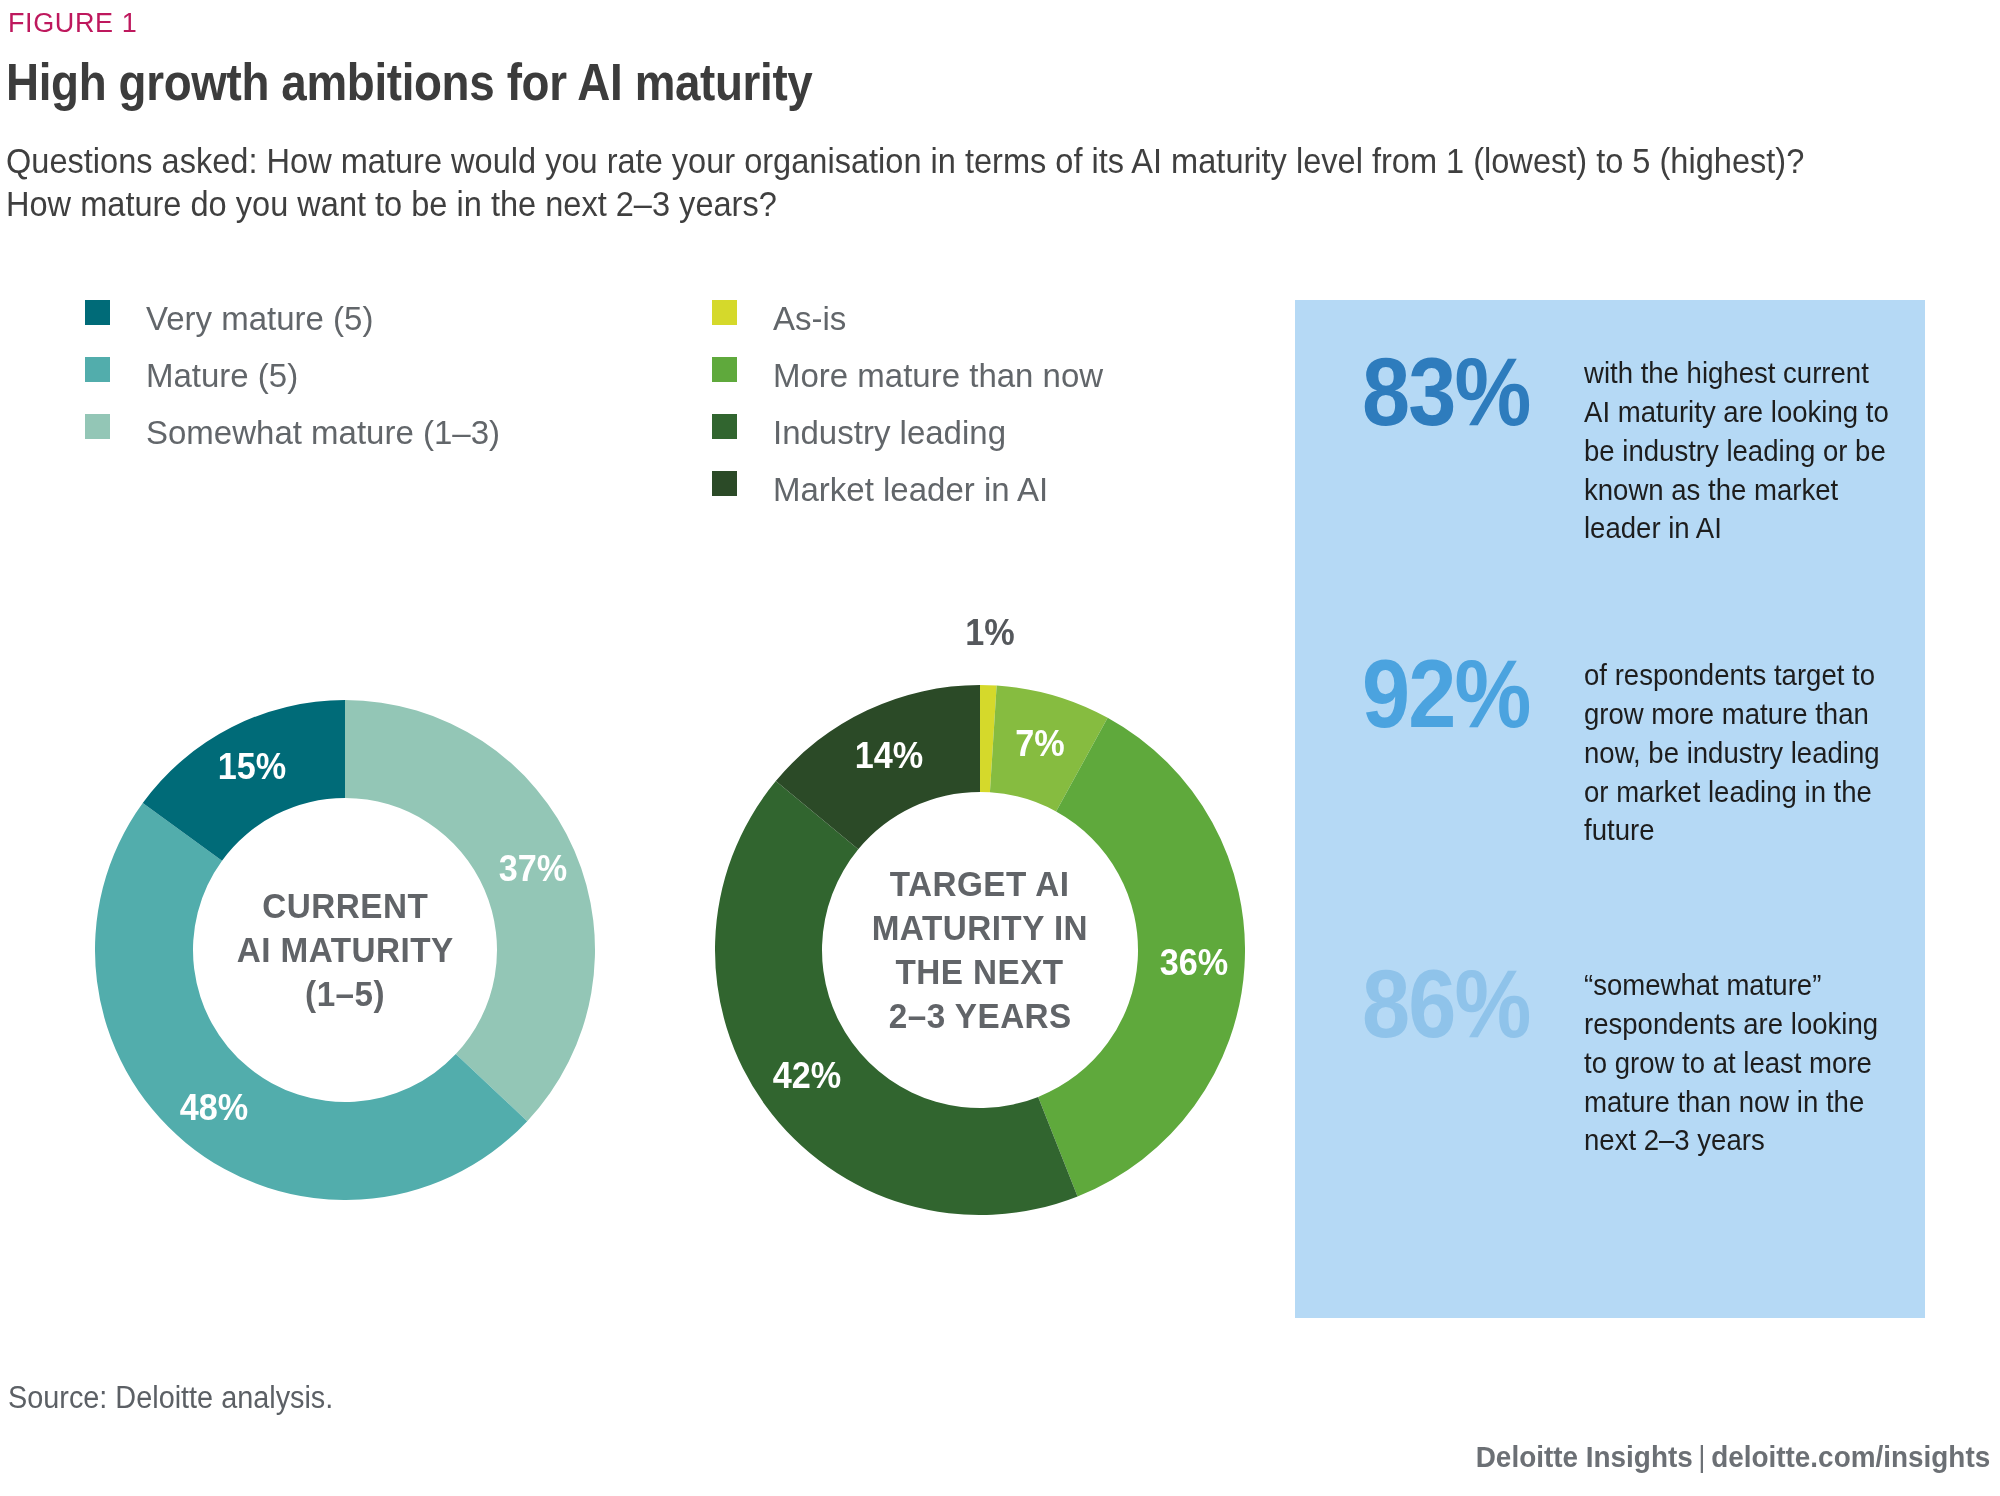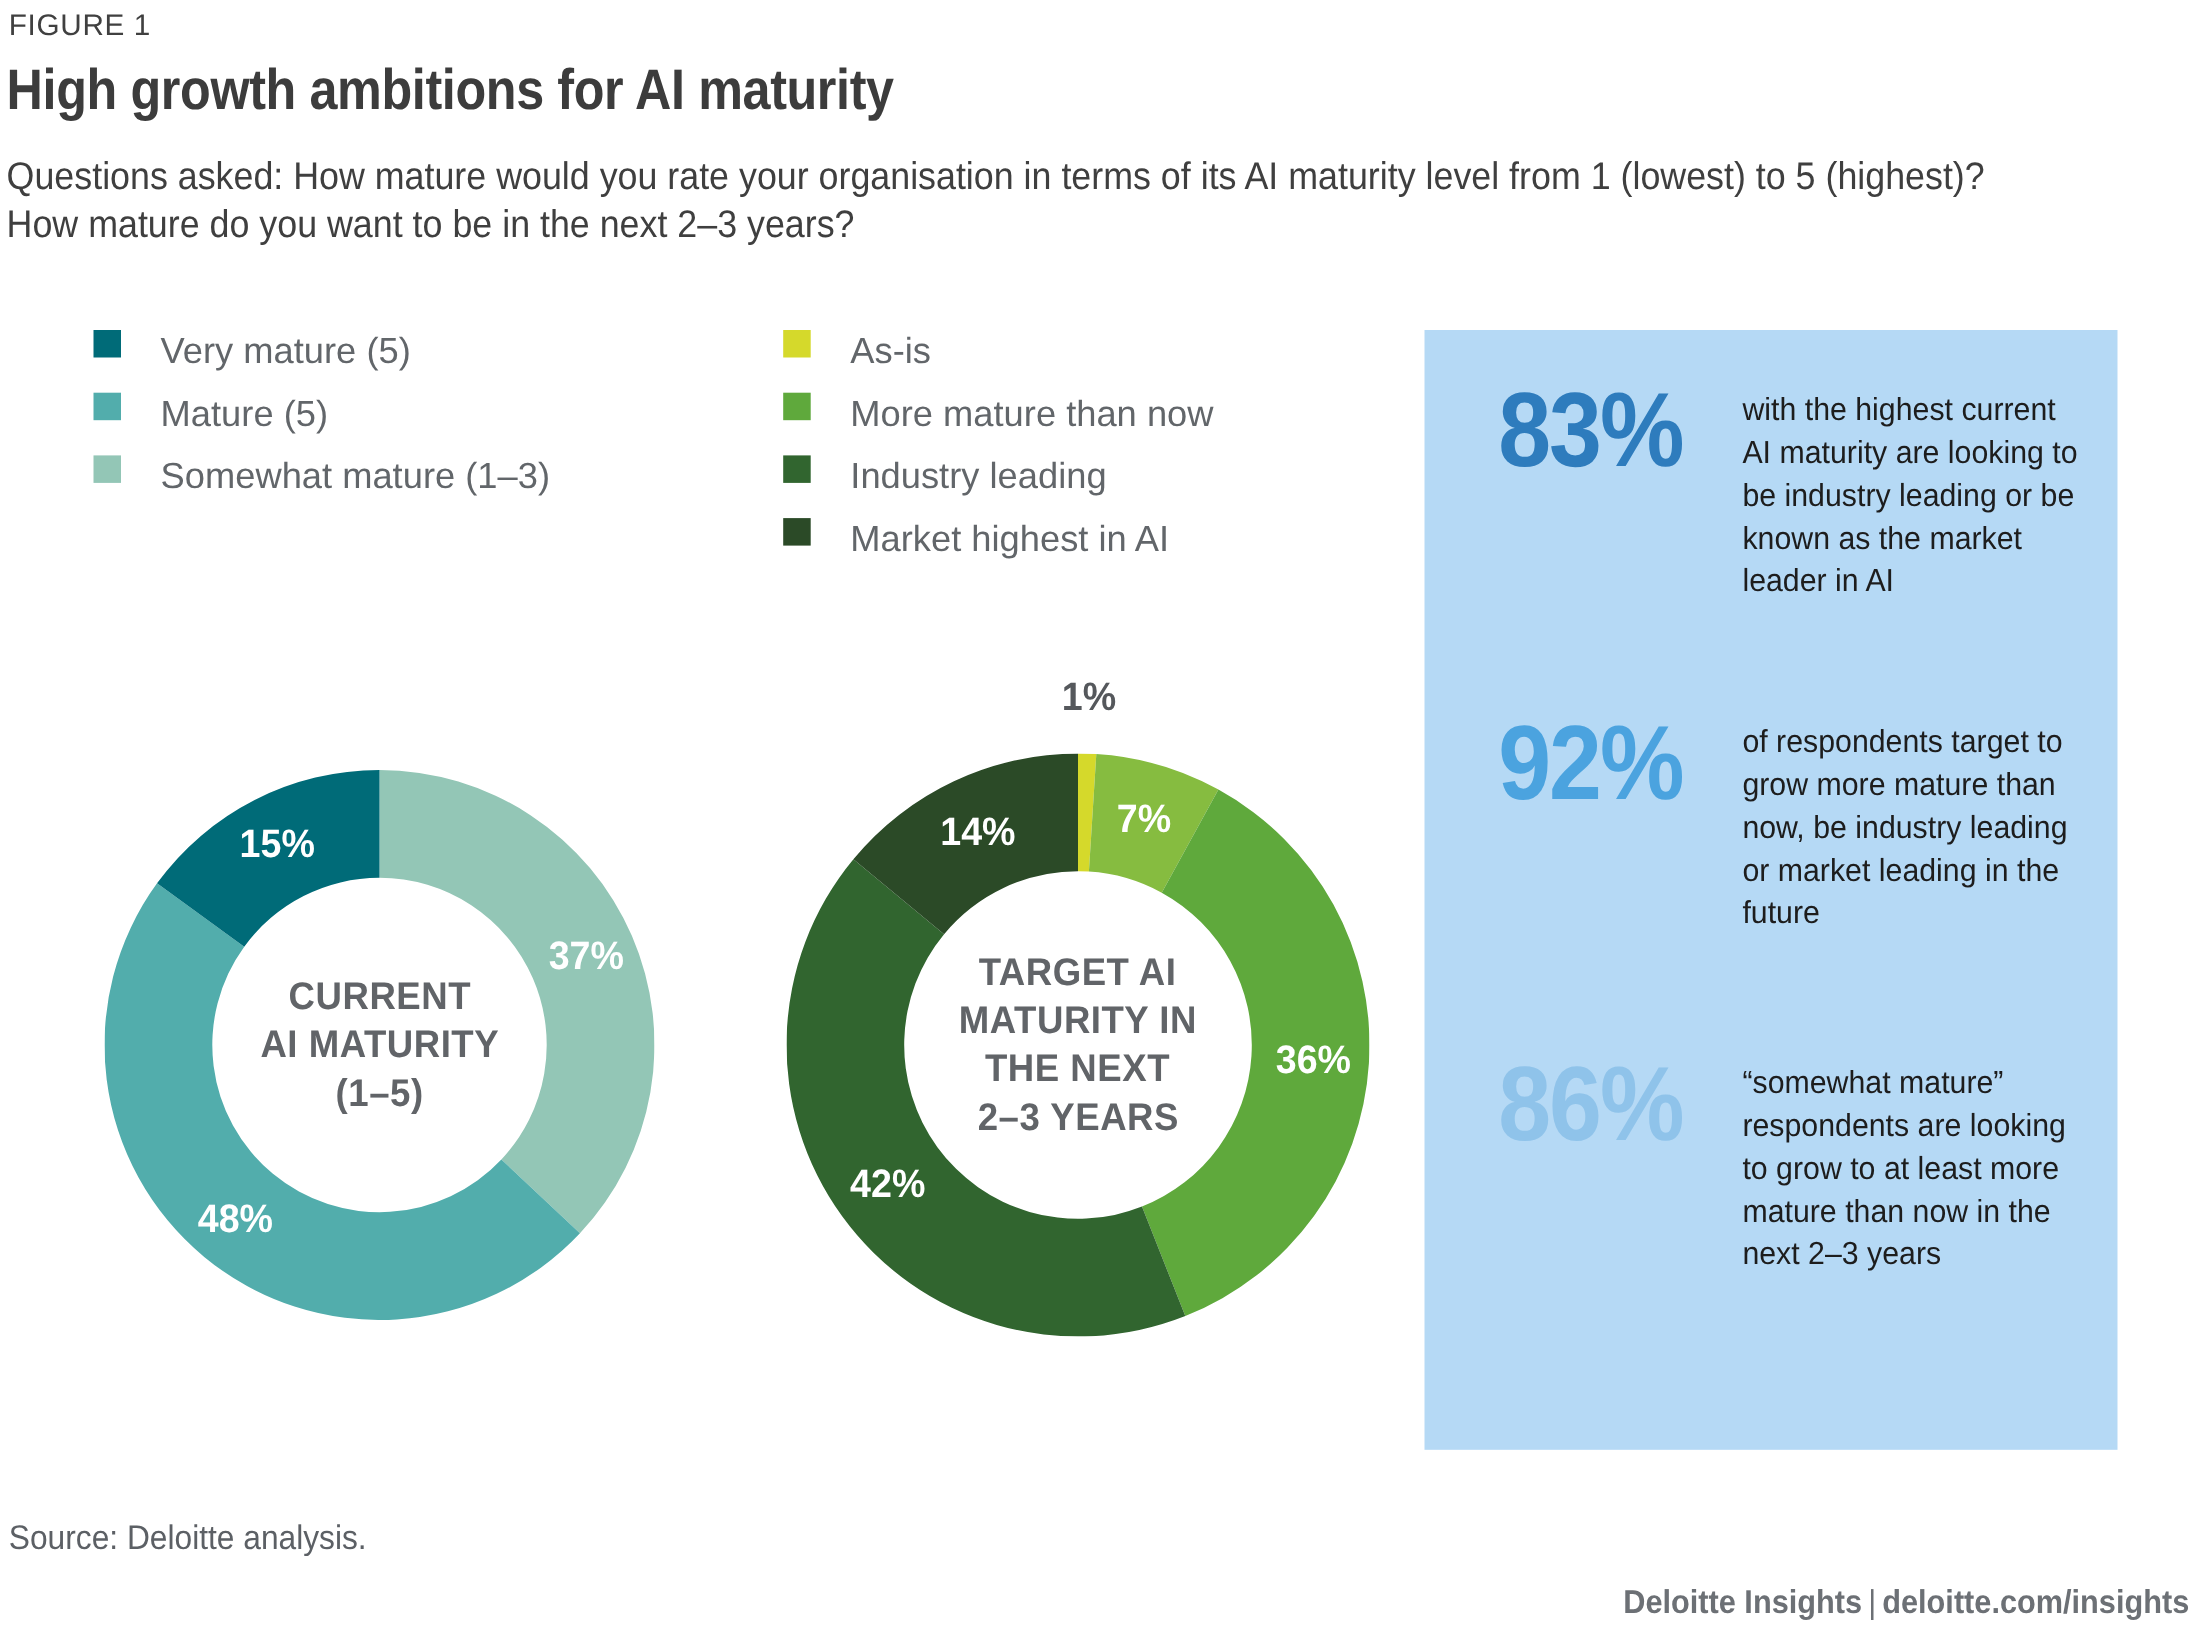--- a/index.html
+++ b/index.html
@@ -8,21 +8,21 @@
     background:#ffffff;
     font-family:"Liberation Sans", sans-serif;
     overflow:hidden;
   }
   .page { position:relative; width:2000px; height:1496px; }
 
   
   .figure-label {
     position:absolute; left:8px; top:8px;
     font-size:27px; letter-spacing:0.6px;
-    color:#404040; font-weight:400;
+    color:#be185d; font-weight:400;
   }
   .title {
     position:absolute; left:6px; top:52px;
     font-size:52px; font-weight:700; color:#3c3c3c;
     letter-spacing:-0.4px;
     font-family:"Liberation Sans Narrow","Liberation Sans",sans-serif;
     transform:scaleX(0.88); transform-origin:left center;
   }
   .subtitle {
     position:absolute; left:6px; top:140px; width:1960px;
@@ -138,21 +138,21 @@
       <div class="legend-item">
         <span class="legend-swatch" style="background: rgb(95, 169, 60);"></span>
         <span class="legend-label">More mature than now</span>
       </div>
       <div class="legend-item">
         <span class="legend-swatch" style="background: rgb(49, 101, 47);"></span>
         <span class="legend-label">Industry leading</span>
       </div>
       <div class="legend-item">
         <span class="legend-swatch" style="background: rgb(43, 74, 39);"></span>
-        <span class="legend-label">Market highest in AI</span>
+        <span class="legend-label">Market leader in AI</span>
       </div>
     </div>
 
   <div class="donut-wrap first" id="donut-0">
       <div class="donut" style="width: 500px; height: 500px;">
         <svg width="500" height="500" viewBox="0 0 500 500">
           <path d="M 250.00000000000003 0 A 250 250 0 0 1 432.2421568553529 421.13677648217214 L 360.8032313680546 354.05116010116063 A 152 152 0 0 0 250 98 Z" fill="#93c6b6"></path>
           <path d="M 432.2421568553529 421.13677648217214 A 250 250 0 0 1 47.74575140626311 103.05368692688174 L 127.02941685500797 160.6566416515441 A 152 152 0 0 0 360.8032313680546 354.05116010116063 Z" fill="#52adac"></path>
           <path d="M 47.74575140626311 103.05368692688174 A 250 250 0 0 1 249.99999999999994 0 L 249.99999999999997 98 A 152 152 0 0 0 127.02941685500797 160.6566416515441 Z" fill="#006b78"></path>
         </svg>

